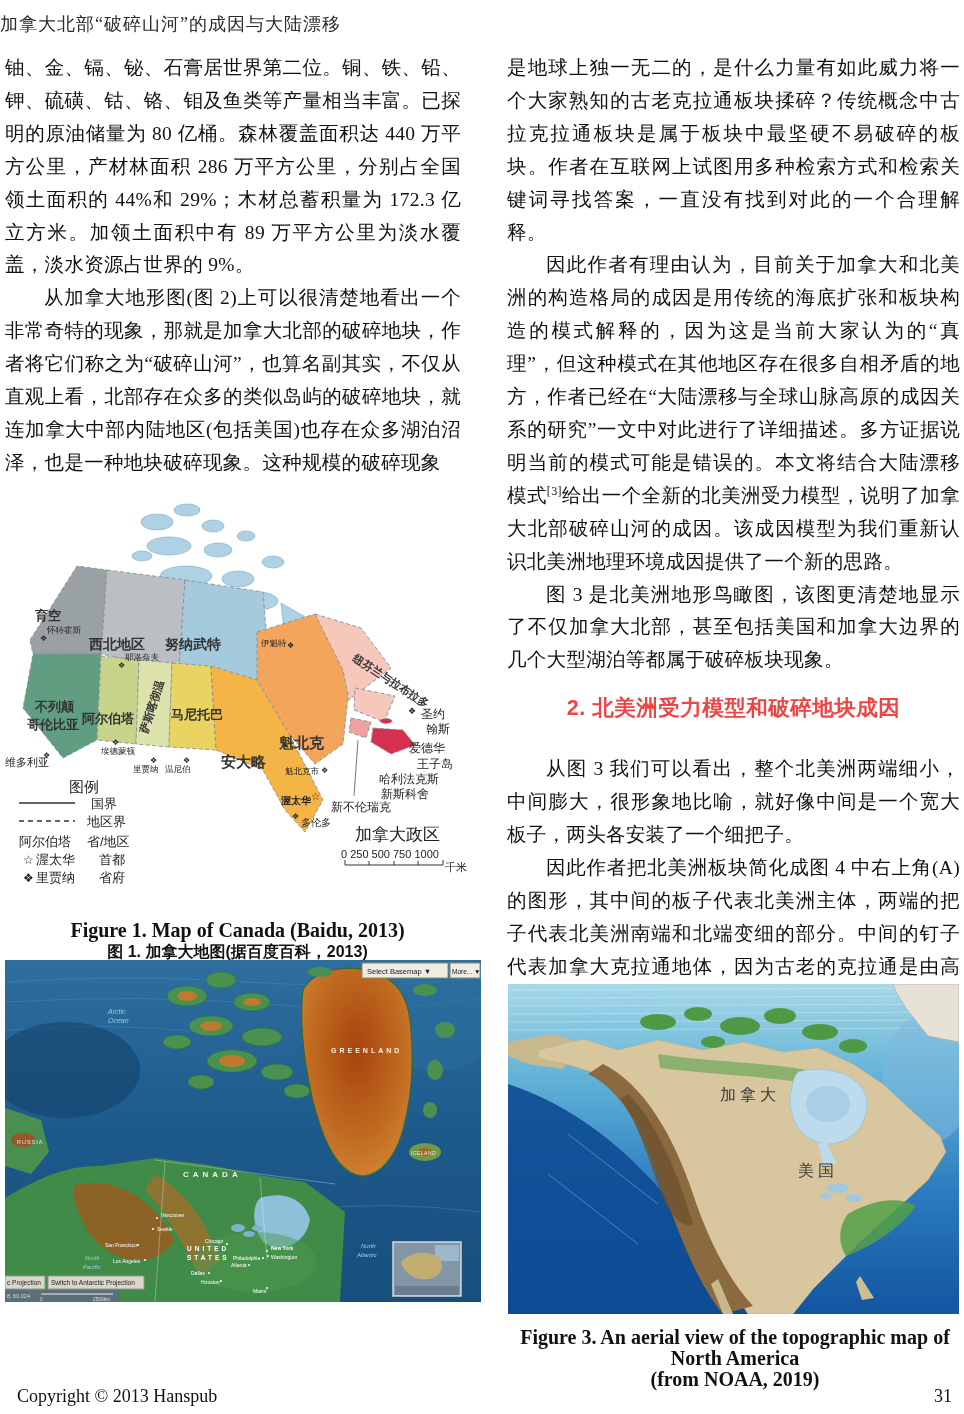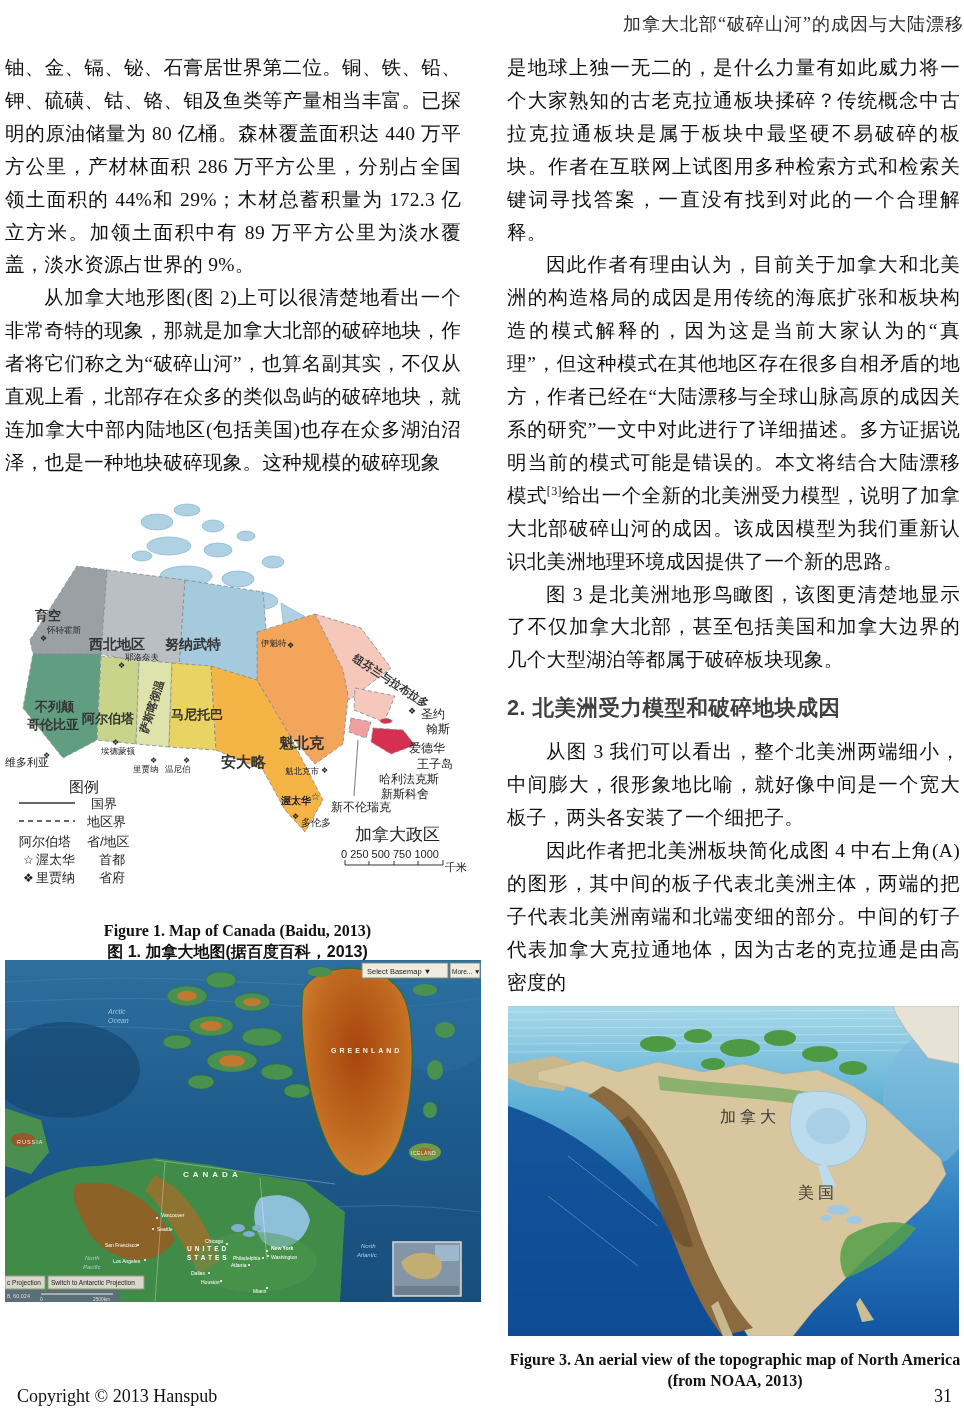--- a/index.html
+++ b/index.html
@@ -3,41 +3,41 @@
 <meta charset="utf-8">
 <style>
   html,body { margin:0; padding:0; background:#9a9a9a; }
   .page {
     position:relative; width:964px; height:1414px; margin:0 auto;
     background:#ffffff; overflow:hidden;
     font-family:"Liberation Serif","DejaVu Serif",serif; color:#111;
   }
   .running-header {
     position:absolute; top:12px; left:0; width:100%;
-    text-align:right; font-size:18px; color:#2a2a2a; letter-spacing:1px;
+    text-align:left; font-size:18px; color:#2a2a2a; letter-spacing:1px;
   }
   .col { position:absolute; width:456px; font-size:19.5px; line-height:32.9px;
          text-align:justify; letter-spacing:0.3px; }
   .col-left  { left:5px;  top:52px; }
   .col-right { left:507px; top:52px; width:453px; }
   .col p { margin:0; }
   .indent { text-indent:2em; }
   sup { font-size:0.62em; line-height:0; }
   h2.section {
     font-family:"Liberation Sans","DejaVu Sans",sans-serif;
-    font-size:21.5px; font-weight:bold; color:#404040;
-    margin:16px 0 13px 0; line-height:30px; text-indent:0; text-align:left;
+    font-size:21.5px; font-weight:bold; color:#ef4444;
+    margin:16px 0 30px 0; line-height:30px; text-indent:0; text-align:center;
     letter-spacing:0.5px;
   }
   figure { margin:0; padding:0; position:absolute; }
   .fig1 { left:5px; top:500px; width:465px; }
   .fig2 { left:5px; top:960px; width:476px; }
-  .fig3 { left:508px; top:1006px; width:454px; }
+  .fig3 { left:508px; top:984px; width:454px; }
   figcaption { width:100%; text-align:center; }
-  .figcap-en { font-weight:bold; font-size:16px; line-height:21px;
+  .figcap-en { font-weight:bold; font-size:20px; line-height:21px;
                font-family:"Liberation Serif","DejaVu Serif",serif; }
   .figcap-zh { font-weight:bold; font-size:16px; line-height:22px;
                font-family:"Liberation Sans","DejaVu Sans",sans-serif; }
   .fig1 figcaption { margin-top:16px; }
   .fig2 figcaption { margin-top:12px; }
   .fig3 figcaption { margin-top:9px; }
   .footer-left  { position:absolute; left:17px;  top:1386px; font-size:18px; }
   .footer-right { position:absolute; right:12px; top:1386px; font-size:18px; }
   svg text { font-family:"Liberation Sans","DejaVu Sans",sans-serif; }
 </style>
@@ -376,20 +376,20 @@
           <ellipse cx="346" cy="214" rx="8" ry="4"></ellipse>
           <ellipse cx="318" cy="212" rx="6" ry="3"></ellipse>
       </g>
       <path d="M352,292 L366,314 L354,316 L348,298 Z" fill="#cdbd92"></path>
       <path d="M210,295 L225,330 L215,330 L203,300 Z" fill="#c8b88e"></path>
       <text x="212" y="116" font-size="16" fill="#3a3a3a" letter-spacing="4">加拿大</text>
       <text x="290" y="192" font-size="16" fill="#3a3a3a" letter-spacing="4">美国</text>
     </svg>
     <figcaption>
       <div class="figcap-en">Figure 3. An aerial view of the topographic map of North America</div>
-      <div class="figcap-en">(from NOAA, 2013)</div>
+      <div class="figcap-en">(from NOAA, 2019)</div>
     </figcaption>
   </figure>
 
   <div class="footer-left">Copyright © 2013 Hanspub</div>
   <div class="footer-right">31</div>
 
 </div>
 
 </body></html>

